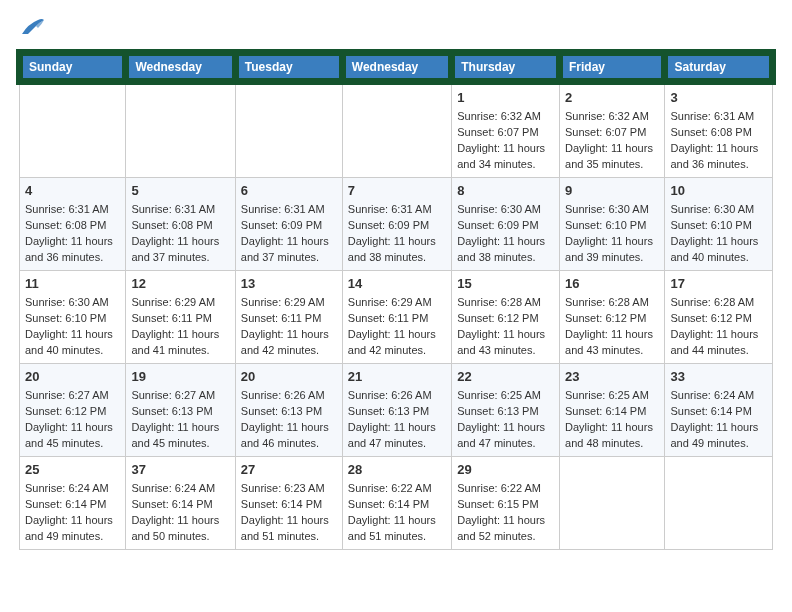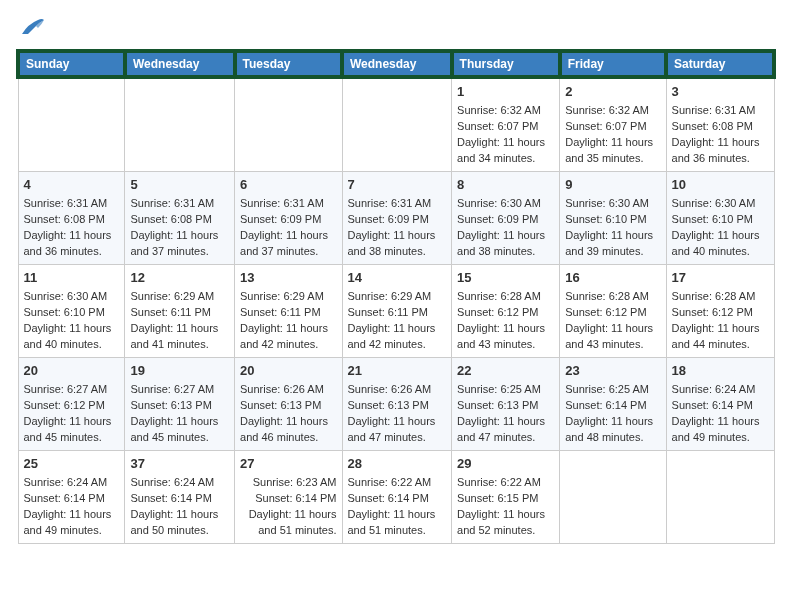--- a/index.html
+++ b/index.html
@@ -53,21 +53,21 @@
       margin-top: 6px;
       font-size: 11px;
     }
     .calendar-table th {
       background-color: #3a7ebf;
       color: #fff;
       text-align: left;
       padding: 4px 6px;
       font-size: 12px;
       font-weight: bold;
-      border: 4px solid #14532d;
+      border: 7px solid #14532d;
     }
     .calendar-table td {
       border: 1px solid #ccc;
       vertical-align: top;
       padding: 4px 5px;
       min-height: 80px;
       width: 113px;
       height: 82px;
       color: #333;
       line-height: 1.4;
@@ -292,21 +292,21 @@
 and 47 minutes.</div>
         </td>
         <td>
           <span class="day-number">23</span>
           <div class="day-info" style="white-space: pre-line;">Sunrise: 6:25 AM
 Sunset: 6:14 PM
 Daylight: 11 hours
 and 48 minutes.</div>
         </td>
         <td>
-          <span class="day-number">18</span>
+          <span class="day-number">33</span>
           <div class="day-info" style="white-space: pre-line;">Sunrise: 6:24 AM
 Sunset: 6:14 PM
 Daylight: 11 hours
 and 49 minutes.</div>
         </td>
       </tr>
       <tr>
         <td>
           <span class="day-number">25</span>
           <div class="day-info" style="white-space: pre-line;">Sunrise: 6:24 AM
@@ -316,21 +316,21 @@
         </td>
         <td>
           <span class="day-number">37</span>
           <div class="day-info" style="white-space: pre-line;">Sunrise: 6:24 AM
 Sunset: 6:14 PM
 Daylight: 11 hours
 and 50 minutes.</div>
         </td>
         <td>
           <span class="day-number">27</span>
-          <div class="day-info" style="white-space: pre-line; text-align: right;">Sunrise: 6:23 AM
+          <div class="day-info" style="white-space: pre-line;">Sunrise: 6:23 AM
 Sunset: 6:14 PM
 Daylight: 11 hours
 and 51 minutes.</div>
         </td>
         <td>
           <span class="day-number">28</span>
           <div class="day-info" style="white-space: pre-line;">Sunrise: 6:22 AM
 Sunset: 6:14 PM
 Daylight: 11 hours
 and 51 minutes.</div>

